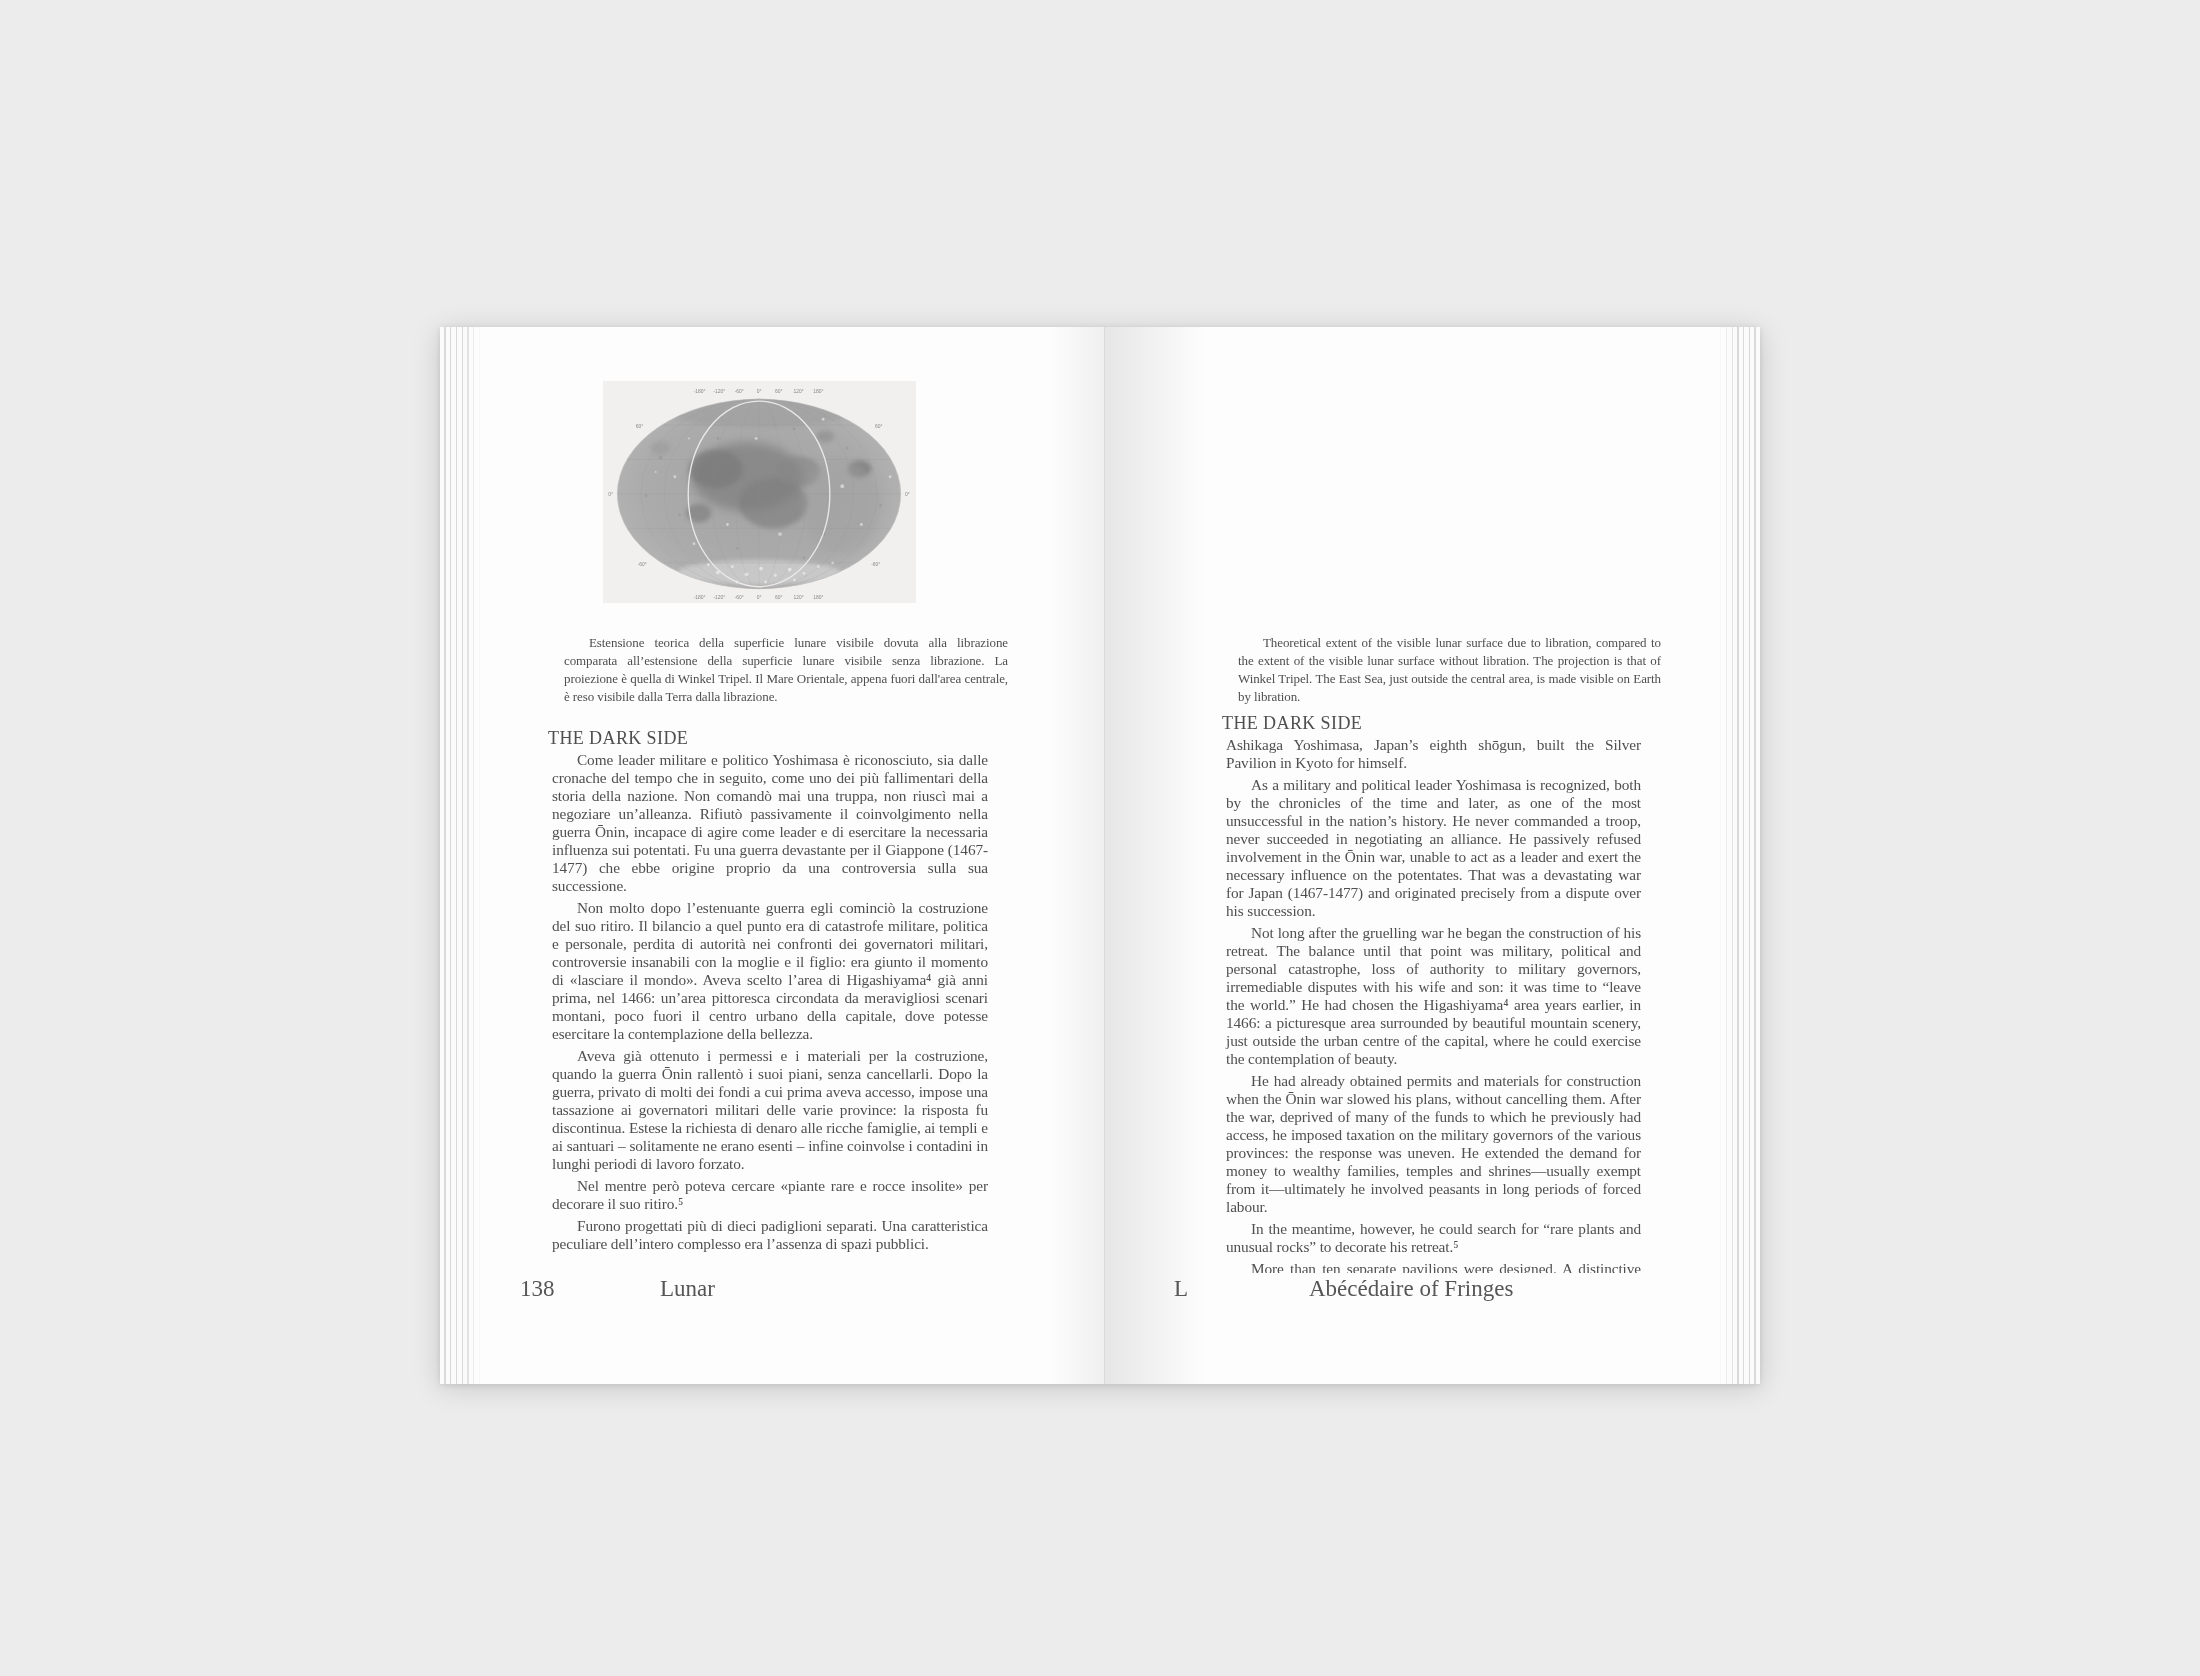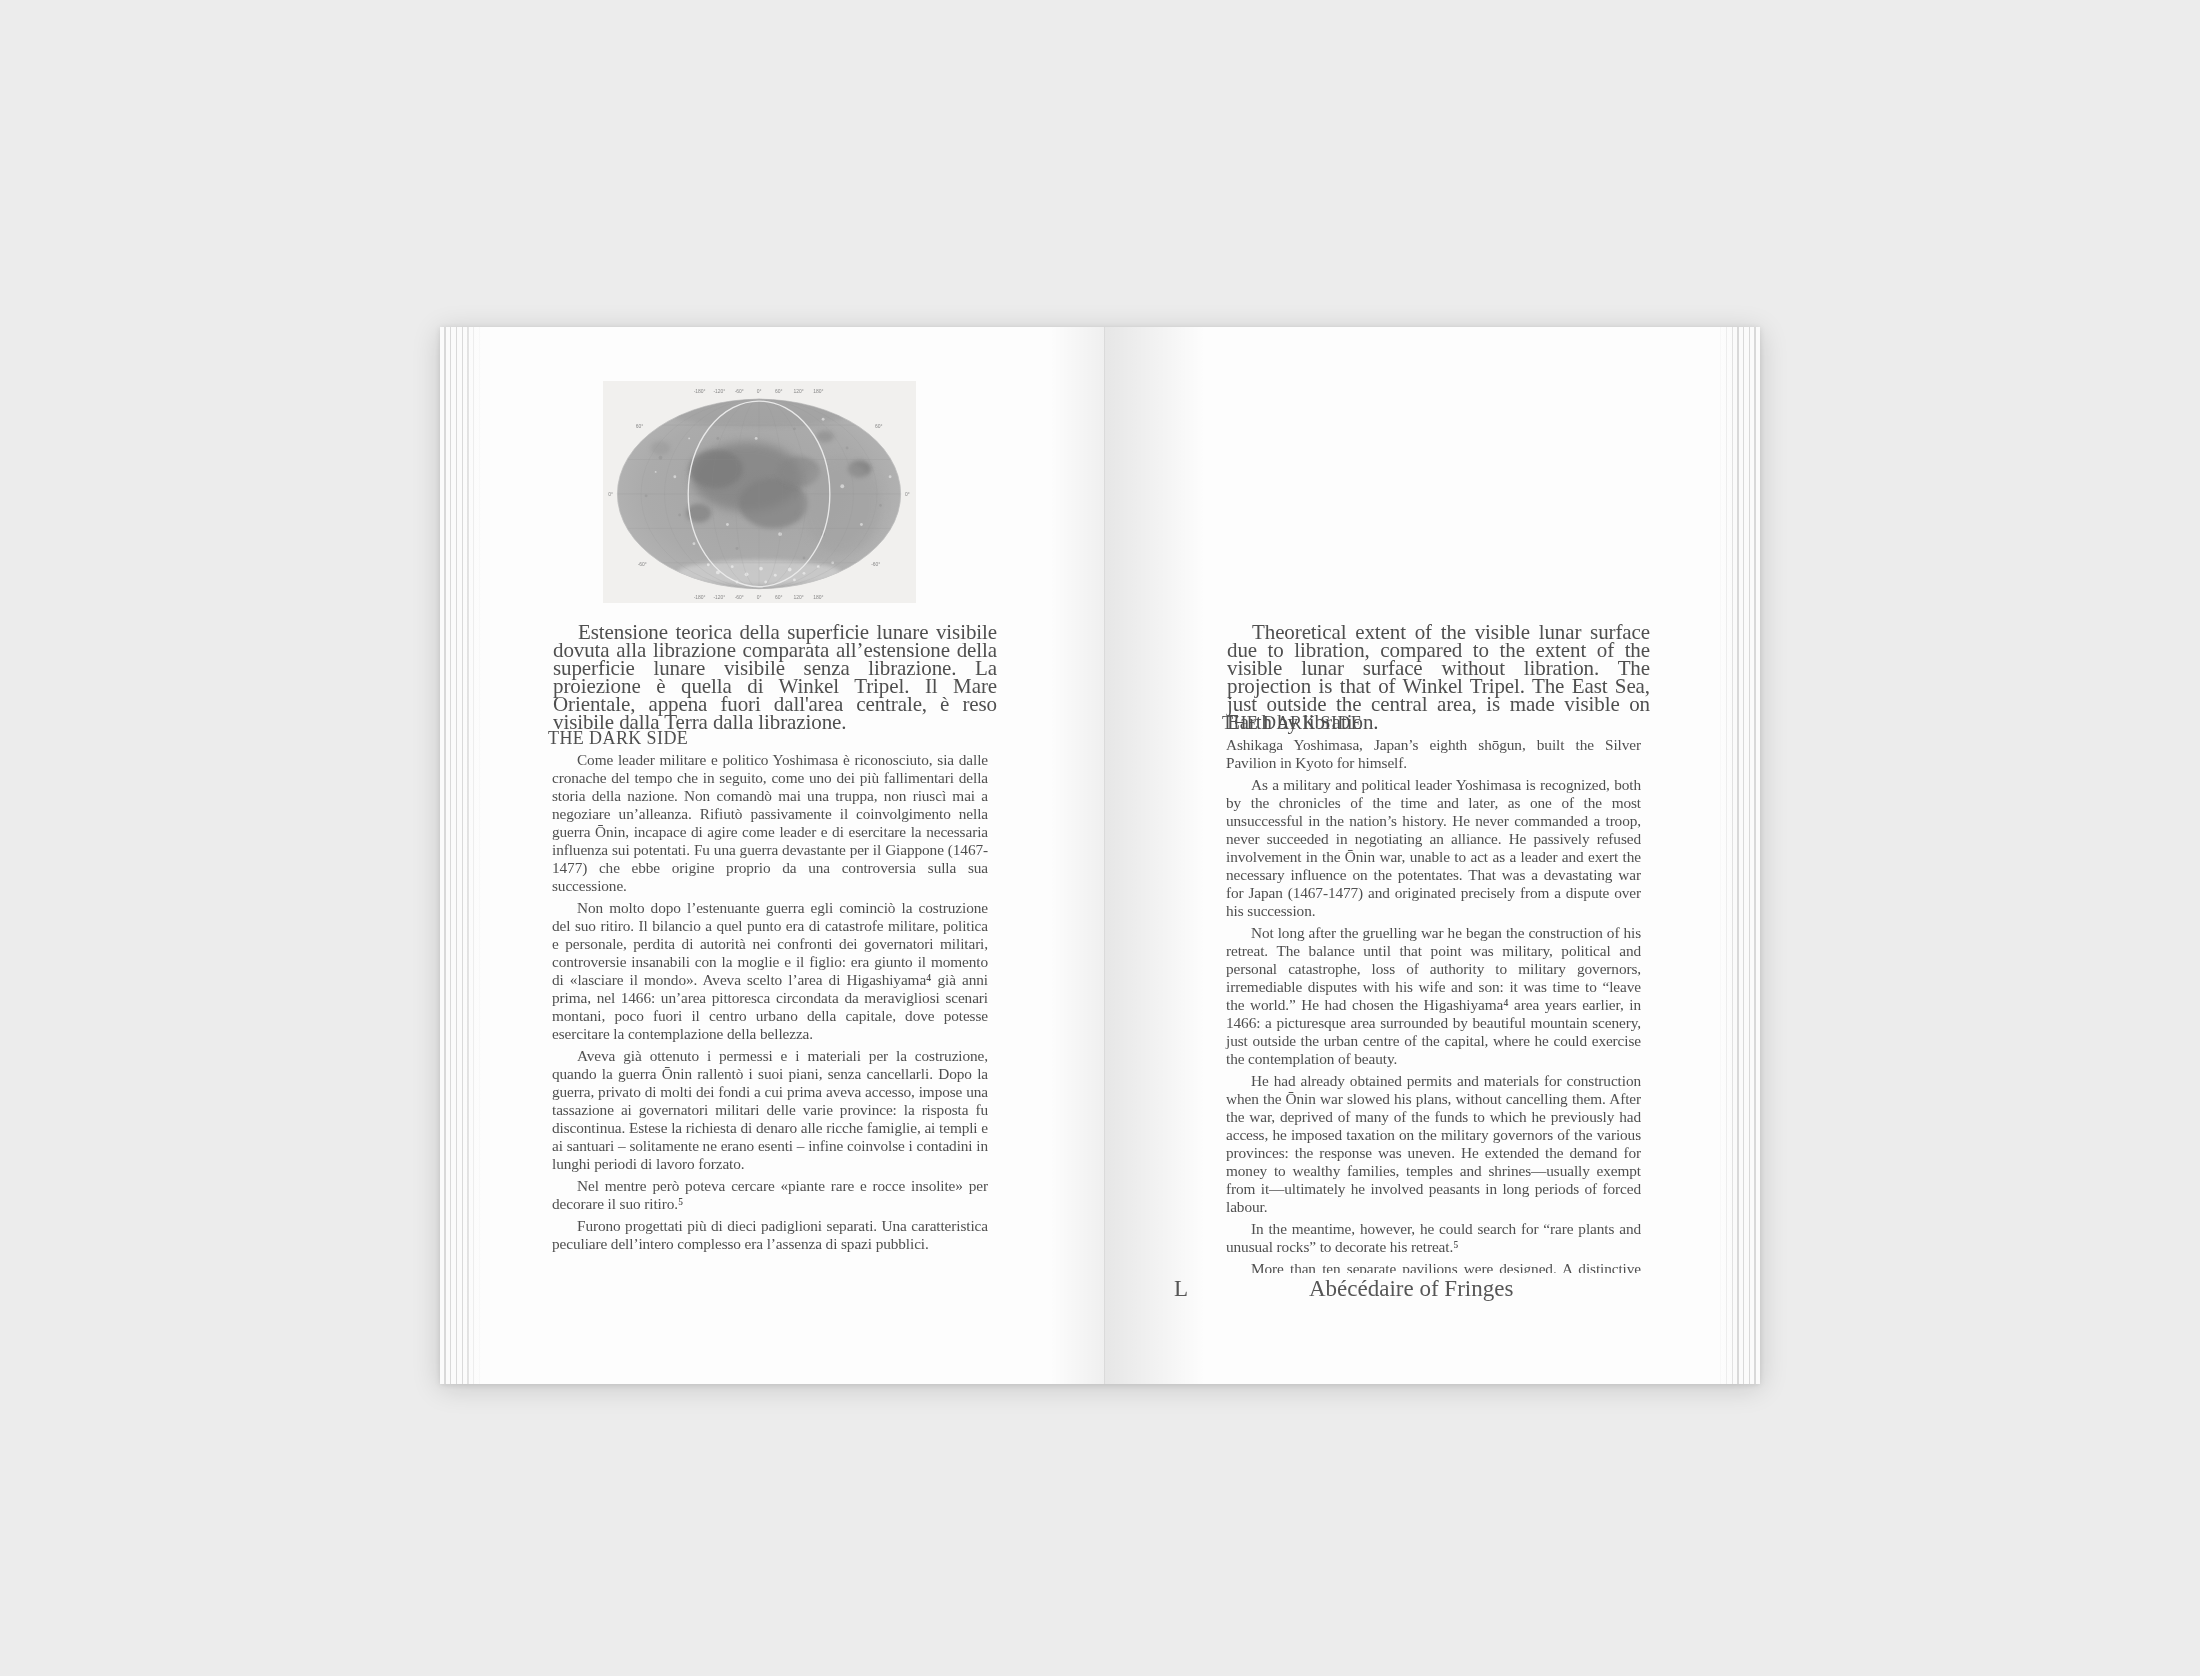--- a/index.html
+++ b/index.html
@@ -22,21 +22,21 @@
   .fore-edge.left::after{content:"";position:absolute;inset:0;
         background:linear-gradient(to right,rgba(253,253,253,0) 55%,#fdfdfd 100%);}
   .fore-edge.right{right:0;
         background:repeating-linear-gradient(to left,#fbfbfb 0 4.4px,#d9d9d9 4.4px 5.7px);}
   .fore-edge.right::after{content:"";position:absolute;inset:0;
         background:linear-gradient(to left,rgba(253,253,253,0) 55%,#fdfdfd 100%);}
 
   .moon-figure{position:absolute;left:163px;top:54px;width:313px;height:222px;margin:0;}
   .moon-figure svg{display:block;width:100%;height:100%;}
 
-  .caption{position:absolute;top:291px;margin:5px;font-size:21px;line-height:18px;
+  .caption{position:absolute;top:291px;margin:16px;font-size:13px;line-height:18px;
         text-align:justify;text-indent:25px;letter-spacing:-0.1px;}
   .page-left .caption{left:108px;width:444px;}
   .page-right .caption{left:117px;width:423px;}
 
   .section{position:absolute;overflow:hidden;}
   .page-left .section{left:108px;top:402px;width:444px;max-height:553px;}
   .page-right .section{left:117px;top:387px;width:423px;max-height:559px;}
   .section-head{font-size:18px;line-height:18px;letter-spacing:0.4px;}
   .section p{margin:4px;font-size:15.3px;line-height:18px;text-align:justify;
         text-indent:25px;letter-spacing:-0.1px;hyphens:auto;}
@@ -181,20 +181,24 @@
       <div class="section">
 
         <div class="section-head">THE DARK SIDE</div>
         <p>Come leader militare e politico Yoshimasa è riconosciuto, sia dalle cronache del tempo che in seguito, come uno dei più fallimentari della storia della nazione. Non comandò mai una truppa, non riuscì mai a negoziare un’alleanza. Rifiutò passivamente il coinvolgimento nella guerra Ōnin, incapace di agire come leader e di esercitare la necessaria influenza sui potentati. Fu una guerra devastante per il Giappone (1467-1477) che ebbe origine proprio da una controversia sulla sua successione.</p>
         <p>Non molto dopo l’estenuante guerra egli cominciò la costruzione del suo ritiro. Il bilancio a quel punto era di catastrofe militare, politica e personale, perdita di autorità nei confronti dei governatori militari, controversie insanabili con la moglie e il figlio: era giunto il momento di «lasciare il mondo». Aveva scelto l’area di Higashiyama⁴ già anni prima, nel 1466: un’area pittoresca circondata da meravigliosi scenari montani, poco fuori il centro urbano della capitale, dove potesse esercitare la contemplazione della bellezza.</p>
         <p>Aveva già ottenuto i permessi e i materiali per la costruzione, quando la guerra Ōnin rallentò i suoi piani, senza cancellarli. Dopo la guerra, privato di molti dei fondi a cui prima aveva accesso, impose una tassazione ai governatori militari delle varie province: la risposta fu discontinua. Estese la richiesta di denaro alle ricche famiglie, ai templi e ai santuari – solitamente ne erano esenti – infine coinvolse i contadini in lunghi periodi di lavoro forzato.</p>
         <p>Nel mentre però poteva cercare «piante rare e rocce insolite» per decorare il suo ritiro.⁵</p>
         <p>Furono progettati più di dieci padiglioni separati. Una caratteristica peculiare dell’intero complesso era l’assenza di spazi pubblici.</p>
       </div>
 
+      <div class="footer">
+        <span class="folio">138</span>
+        <span class="running">Lunar</span>
+      </div>
     </div>
 
     <div class="page page-right" lang="en">
       <div class="fore-edge right"></div>
 
       <p class="caption">Theoretical extent of the visible lunar surface due to libration, compared to the extent of the visible lunar surface without libration. The projection is that of Winkel Tripel. The East Sea, just outside the central area, is made visible on Earth by libration.</p>
 
       <div class="section">
 
         <div class="section-head">THE DARK SIDE</div>

